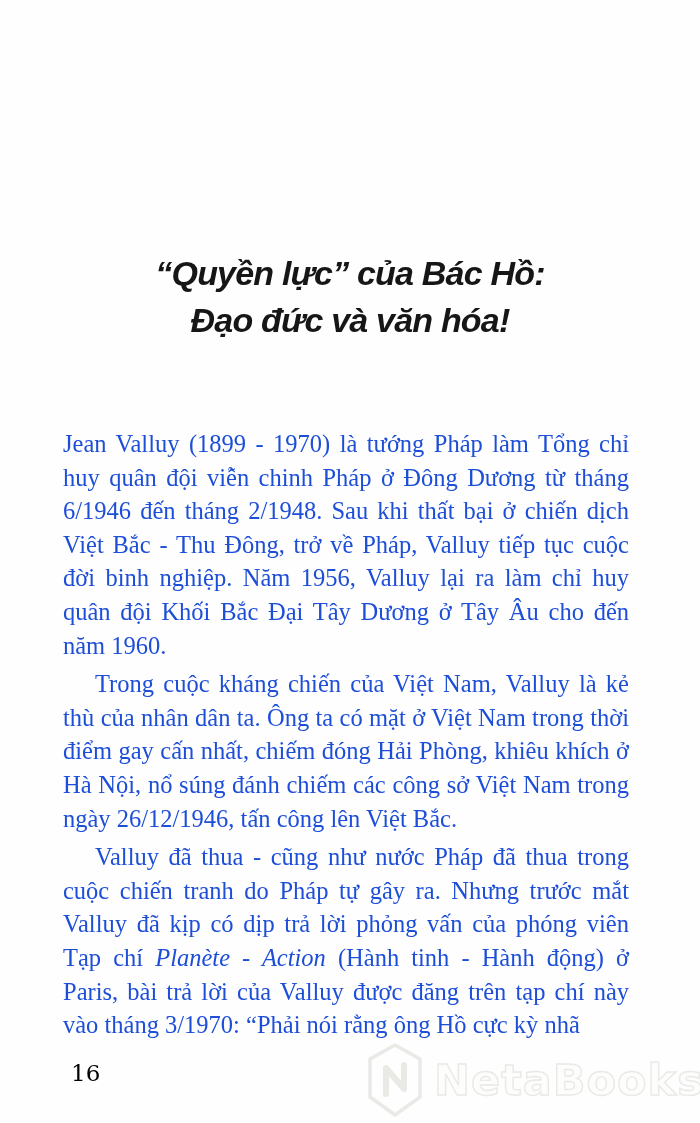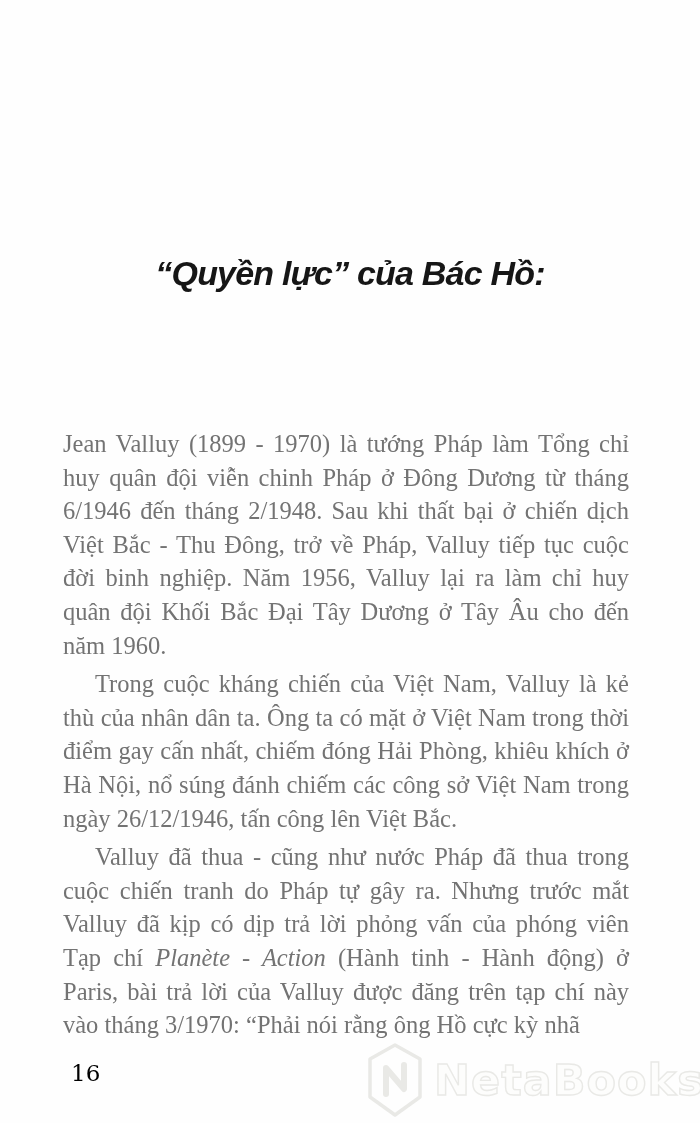--- a/index.html
+++ b/index.html
@@ -31,21 +31,21 @@
     color: #161616;
   }
   .body-text {
     position: absolute;
     left: 63px;
     top: 427px;
     width: 566px;
     font-size: 24.5px;
     line-height: 33.6px;
     text-align: justify;
-    color: #737373;
+    color: #1d4ed8;
   }
   .body-text p {
     margin: 0 0 5px 0;
     padding: 0;
   }
   .body-text p.indent {
     text-indent: 32px;
   }
   .body-text em {
     font-style: italic;
@@ -85,20 +85,21 @@
     letter-spacing: 1px;
   }
 </style>
 </head>
 <body>
 
 <div class="page">
 
   <div class="heading">
     <div>“Quyền lực” của Bác Hồ:</div>
+    <div>Đạo đức và văn hóa!</div>
   </div>
 
   <div class="body-text">
       <p class=""><span>Jean Valluy (1899 - 1970) là tướng Pháp làm Tổng chỉ huy quân đội viễn chinh Pháp ở Đông Dương từ tháng 6/1946 đến tháng 2/1948. Sau khi thất bại ở chiến dịch Việt Bắc - Thu Đông, trở về Pháp, Valluy tiếp tục cuộc đời binh nghiệp. Năm 1956, Valluy lại ra làm chỉ huy quân đội Khối Bắc Đại Tây Dương ở Tây Âu cho đến năm 1960.</span></p>
       <p class="indent"><span>Trong cuộc kháng chiến của Việt Nam, Valluy là kẻ thù của nhân dân ta. Ông ta có mặt ở Việt Nam trong thời điểm gay cấn nhất, chiếm đóng Hải Phòng, khiêu khích ở Hà Nội, nổ súng đánh chiếm các công sở Việt Nam trong ngày 26/12/1946, tấn công lên Việt Bắc.</span></p>
       <p class="indent"><span>Valluy đã thua - cũng như nước Pháp đã thua trong cuộc chiến tranh do Pháp tự gây ra. Nhưng trước mắt Valluy đã kịp có dịp trả lời phỏng vấn của phóng viên Tạp chí </span><em>Planète - Action</em><span> (Hành tinh - Hành động) ở Paris, bài trả lời của Valluy được đăng trên tạp chí này vào tháng 3/1970: “Phải nói rằng ông Hồ cực kỳ nhã</span></p>
     </div>
 
   <div class="page-number">16</div>
 

